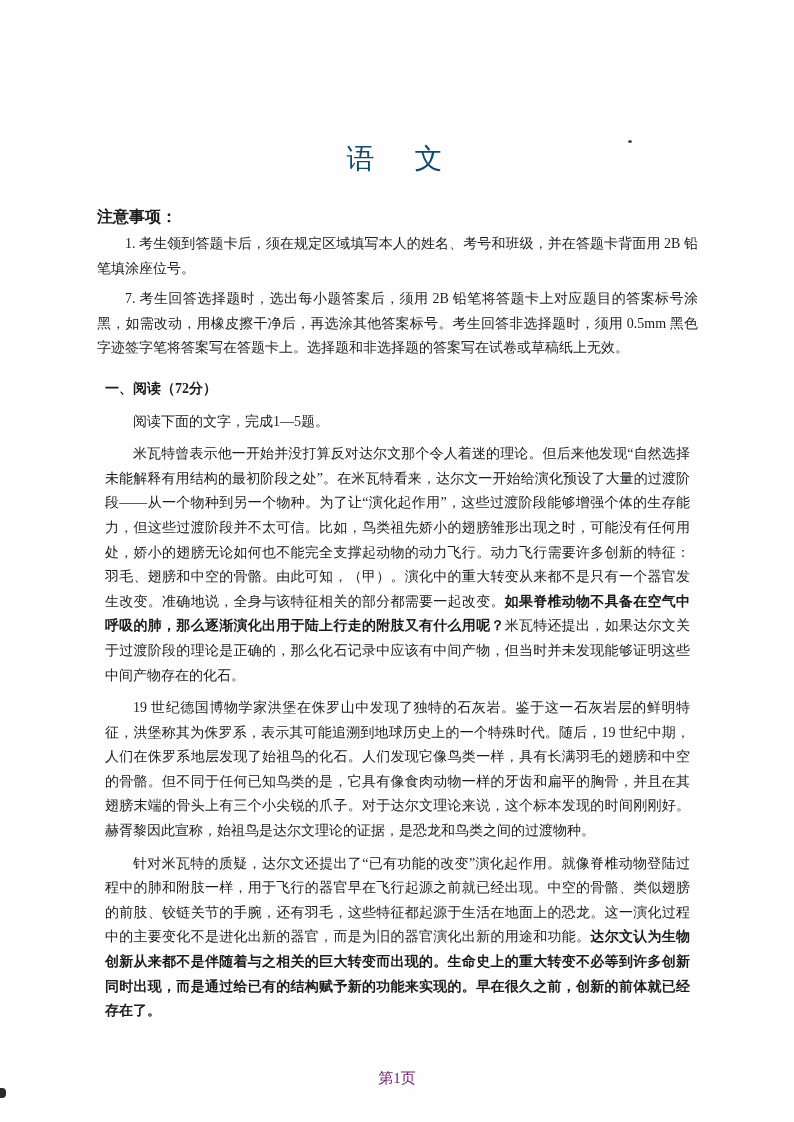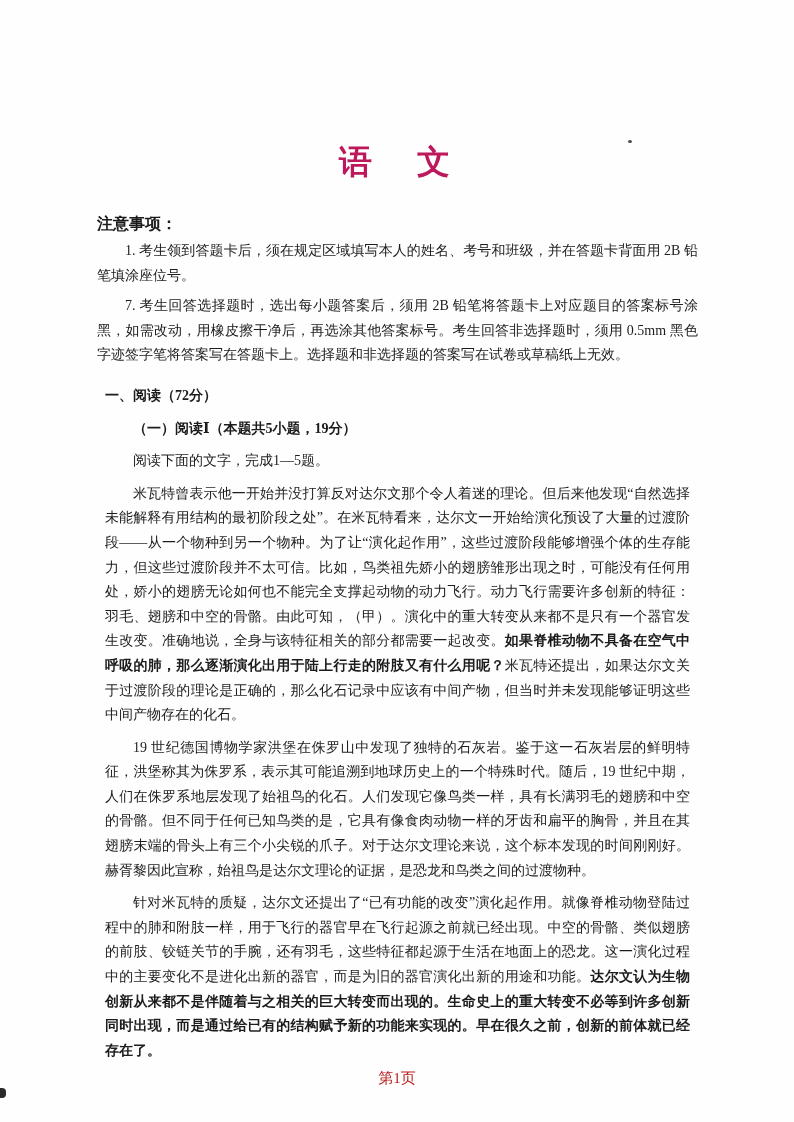--- a/index.html
+++ b/index.html
@@ -11,24 +11,24 @@
     background: #fefefe;
     box-sizing: border-box;
     padding: 140px 96px 0 97px;
     color: #1c1c1c;
     font-family: "Liberation Serif", "DejaVu Serif", serif;
     overflow: hidden;
   }
   .title {
     margin: 0 0 26px 0;
     text-align: center;
-    font-size: 33px;
-    font-weight: 700;
+    font-size: 28px;
+    font-weight: 400;
     letter-spacing: 6px;
-    color: #be185d;
+    color: #0c4a6e;
   }
   .para {
     margin: 0;
     font-size: 14px;
     line-height: 24.6px;
     text-align: justify;
     text-indent: 2em;
     text-justify: inter-ideograph;
   }
   .flush { text-indent: 0; }
@@ -43,21 +43,21 @@
   .notice .para { margin-bottom: 6px; }
   .reading { display: block; margin-top: 16px; }
   .reading .para { margin: 8px; }
   .page-number {
     position: absolute;
     bottom: 34px;
     left: 0;
     width: 100%;
     text-align: center;
     font-size: 15px;
-    color: #b91c1c;
+    color: #701a75;
   }
   .artifact-dot {
     position: absolute;
     top: 140px;
     left: 628px;
     width: 4px;
     height: 3px;
     background: #4a4a4a;
     border-radius: 50%;
   }
@@ -81,21 +81,20 @@
   <h1 class="title">语　文</h1>
 
   <section class="notice">
     <p class="notice-heading">注意事项：</p>
     <p class="para">1. 考生领到答题卡后，须在规定区域填写本人的姓名、考号和班级，并在答题卡背面用 2B 铅笔填涂座位号。</p>
     <p class="para">7. 考生回答选择题时，选出每小题答案后，须用 2B 铅笔将答题卡上对应题目的答案标号涂黑，如需改动，用橡皮擦干净后，再选涂其他答案标号。考生回答非选择题时，须用 0.5mm 黑色字迹签字笔将答案写在答题卡上。选择题和非选择题的答案写在试卷或草稿纸上无效。</p>
   </section>
 
   <section class="reading">
     <p class="para bold flush">一、阅读（72分）</p>
-    <p class="para bold">（一）阅读Ⅰ（本题共5小题，19分）</p>
     <p class="para">阅读下面的文字，完成1—5题。</p>
 
     <p class="para"><span>米瓦特曾表示他一开始并没打算反对达尔文那个令人着迷的理论。但后来他发现“自然选择未能解释有用结构的最初阶段之处”。在米瓦特看来，达尔文一开始给演化预设了大量的过渡阶段——从一个物种到另一个物种。为了让“演化起作用”，这些过渡阶段能够增强个体的生存能力，但这些过渡阶段并不太可信。比如，鸟类祖先娇小的翅膀雏形出现之时，可能没有任何用处，娇小的翅膀无论如何也不能完全支撑起动物的动力飞行。动力飞行需要许多创新的特征：羽毛、翅膀和中空的骨骼。由此可知，（甲）。演化中的重大转变从来都不是只有一个器官发生改变。准确地说，全身与该特征相关的部分都需要一起改变。</span><span class="bold">如果脊椎动物不具备在空气中呼吸的肺，那么逐渐演化出用于陆上行走的附肢又有什么用呢？</span><span>米瓦特还提出，如果达尔文关于过渡阶段的理论是正确的，那么化石记录中应该有中间产物，但当时并未发现能够证明这些中间产物存在的化石。</span></p>
 
     <p class="para">19 世纪德国博物学家洪堡在侏罗山中发现了独特的石灰岩。鉴于这一石灰岩层的鲜明特征，洪堡称其为侏罗系，表示其可能追溯到地球历史上的一个特殊时代。随后，19 世纪中期，人们在侏罗系地层发现了始祖鸟的化石。人们发现它像鸟类一样，具有长满羽毛的翅膀和中空的骨骼。但不同于任何已知鸟类的是，它具有像食肉动物一样的牙齿和扁平的胸骨，并且在其翅膀末端的骨头上有三个小尖锐的爪子。对于达尔文理论来说，这个标本发现的时间刚刚好。赫胥黎因此宣称，始祖鸟是达尔文理论的证据，是恐龙和鸟类之间的过渡物种。</p>
 
     <p class="para"><span>针对米瓦特的质疑，达尔文还提出了“已有功能的改变”演化起作用。就像脊椎动物登陆过程中的肺和附肢一样，用于飞行的器官早在飞行起源之前就已经出现。中空的骨骼、类似翅膀的前肢、铰链关节的手腕，还有羽毛，这些特征都起源于生活在地面上的恐龙。这一演化过程中的主要变化不是进化出新的器官，而是为旧的器官演化出新的用途和功能。</span><span class="bold">达尔文认为生物创新从来都不是伴随着与之相关的巨大转变而出现的。生命史上的重大转变不必等到许多创新同时出现，而是通过给已有的结构赋予新的功能来实现的。早在很久之前，创新的前体就已经存在了。</span></p>
 
   </section>
 

